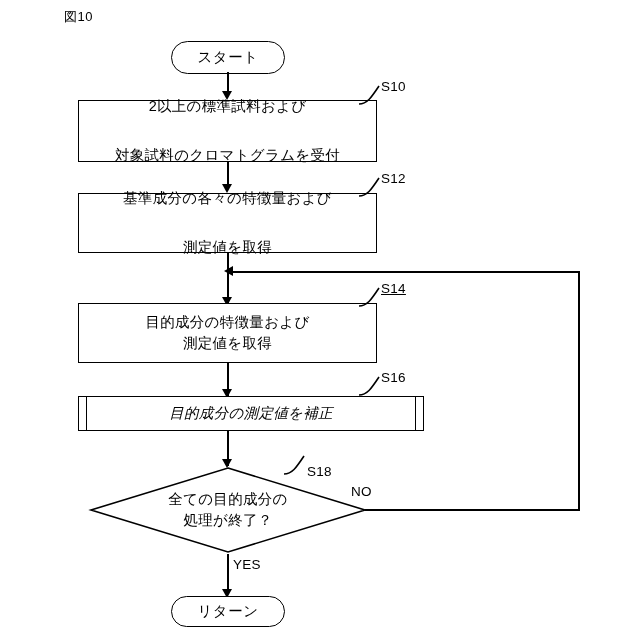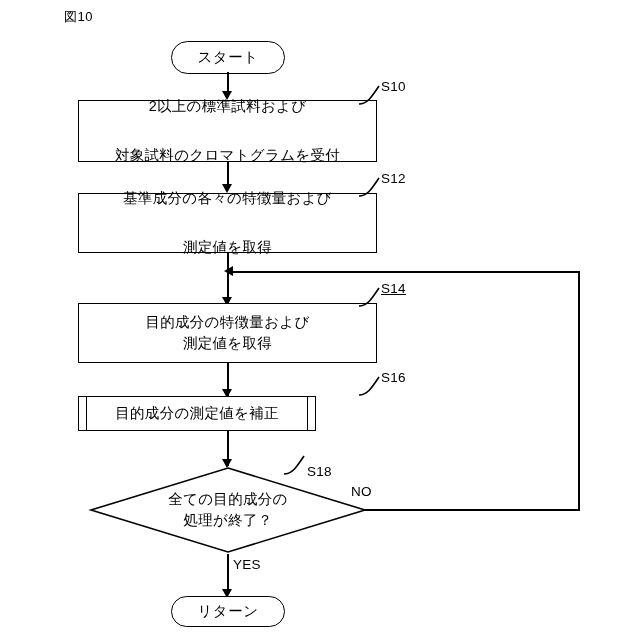--- a/index.html
+++ b/index.html
@@ -190,21 +190,21 @@
   <div class="tick" style="left:357px; top:284px;">
     <svg width="30" height="24" viewBox="0 0 30 24">
       <path d="M2,22 C10,22 14,16 22,4" stroke="#000" stroke-width="1.6" fill="none"></path>
     </svg>
   </div>
   <div class="step" style="left:381px; top:281px;text-decoration:underline;">S14</div>
 
   <div class="vline" style="left:227px; top:363px; height:33px;"></div>
   <div class="arrow-down" style="left:222px; top:389px;"></div>
 
-  <div class="proc dbl" style="left:78px; top:396px; width:238px; height:35px;">
+  <div class="proc dbl" style="left:78px; top:396px; width:346px; height:35px;font-style:italic;">
     <span class="ln">目的成分の測定値を補正</span>
   </div>
   <div class="tick" style="left:357px; top:373px;">
     <svg width="30" height="24" viewBox="0 0 30 24">
       <path d="M2,22 C10,22 14,16 22,4" stroke="#000" stroke-width="1.6" fill="none"></path>
     </svg>
   </div>
   <div class="step" style="left:381px; top:370px;">S16</div>
 
   <div class="vline" style="left:227px; top:431px; height:35px;"></div>

